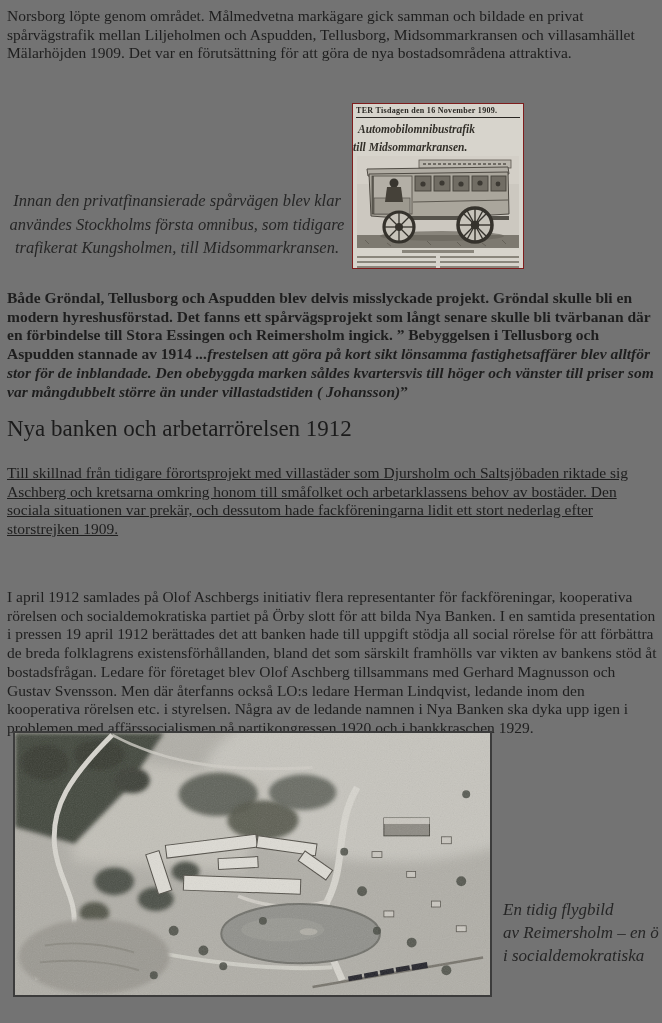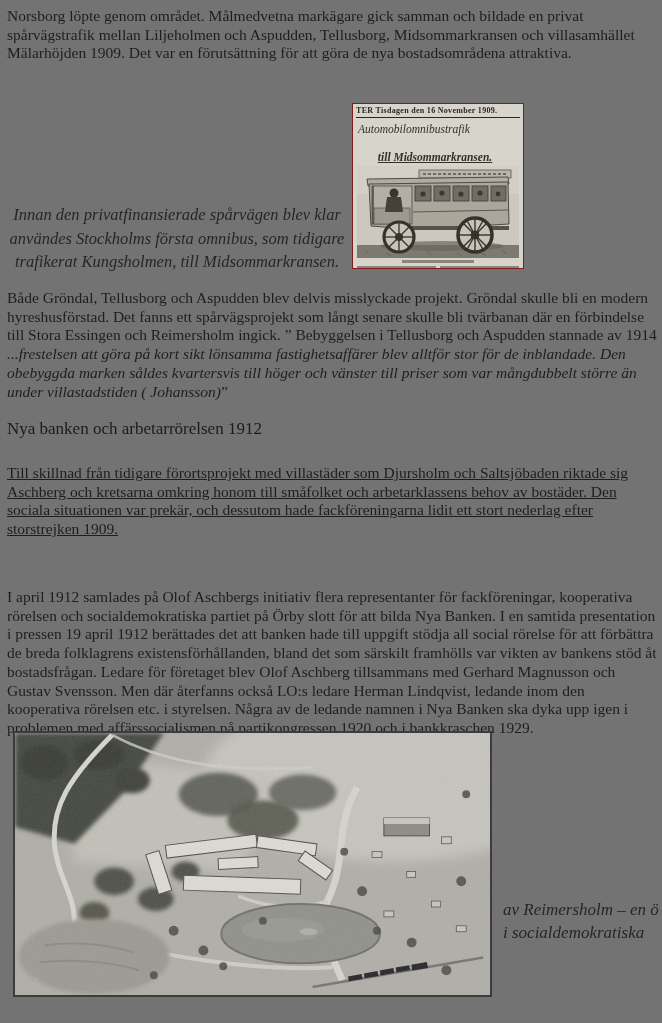--- a/index.html
+++ b/index.html
@@ -16,43 +16,42 @@
   p { margin: 0; }
   .body-par {
     position: absolute;
     left: 7px;
     width: 650px;
     font-size: 15.5px;
     line-height: 18.7px;
     text-align: left;
   }
   #p1 { top: 7px; }
-  #p3 { top: 289px; }
+  #p3 { top: 289px; font-weight: bold; }
   #p4 { top: 464px; text-decoration: underline; }
   #p5 { top: 588px; }
   #heading {
     position: absolute;
     left: 7px; top: 415px;
     margin: 0;
-    font-size: 17px;
+    font-size: 23px;
     font-weight: normal;
     line-height: 28px;
     color: #1b1b1b;
   }
   
   #bus-caption {
     position: absolute;
     left: 8px; top: 189px;
     width: 338px;
     font-style: italic;
     font-size: 16.5px;
     line-height: 23.5px;
     text-align: center;
     color: #262626;
-    margin-top: 14px;
   }
   
   #clipping {
     position: absolute;
     left: 352px; top: 103px;
     width: 172px; height: 166px;
     box-sizing: border-box;
     border: 1px solid #7f1d1d;
     background: #d7d4cc;
     overflow: hidden;
@@ -62,34 +61,33 @@
     font-size: 8px;
     font-weight: bold;
     letter-spacing: 0.3px;
     color: #2a2824;
     border-bottom: 1.5px solid #2a2824;
     padding-bottom: 2px;
     white-space: nowrap;
     overflow: hidden;
   }
   #clipping .hl1 {
-    margin: 5px 4px 16px 5px;
+    margin: 5px 4px 6px 5px;
     font-size: 11.5px;
-    font-weight: normal;
+    font-weight: bold;
     font-style: italic;
     color: #33302a;
   }
   #clipping .hl2 {
     margin: 1px 6px 0 0;
     font-size: 11.5px;
     font-weight: bold;
     font-style: italic;
-    text-align: center;
+    text-align: left;
     color: #33302a;
-    text-decoration: underline;
   }
   #clipping .busphoto {
     margin: 3px 4px 0 4px;
     width: 162px; height: 92px;
     background: #ccc8c0;
   }
   #clipping .micro-caption {
     width: 72px; height: 3px;
     margin: 2px auto 0 auto;
     background: #8a867c;
@@ -317,17 +315,18 @@
         <rect x="352" y="242" width="14" height="5" transform="rotate(-10 359 244)"></rect>
         <rect x="368" y="239" width="14" height="5" transform="rotate(-10 375 241)"></rect>
         <rect x="384" y="236" width="14" height="5" transform="rotate(-10 391 238)"></rect>
         <rect x="400" y="233" width="16" height="6" transform="rotate(-10 408 236)"></rect>
       </g>
       <rect width="479" height="265" filter="url(#noise)" opacity="0.55"></rect>
     </svg>
   </div>
 
   <div id="aerial-caption">
+    <div>En tidig flygbild</div>
     <div>av Reimersholm – en ö</div>
     <div>i socialdemokratiska</div>
   </div>
 
 </div>
 
 </body></html>

